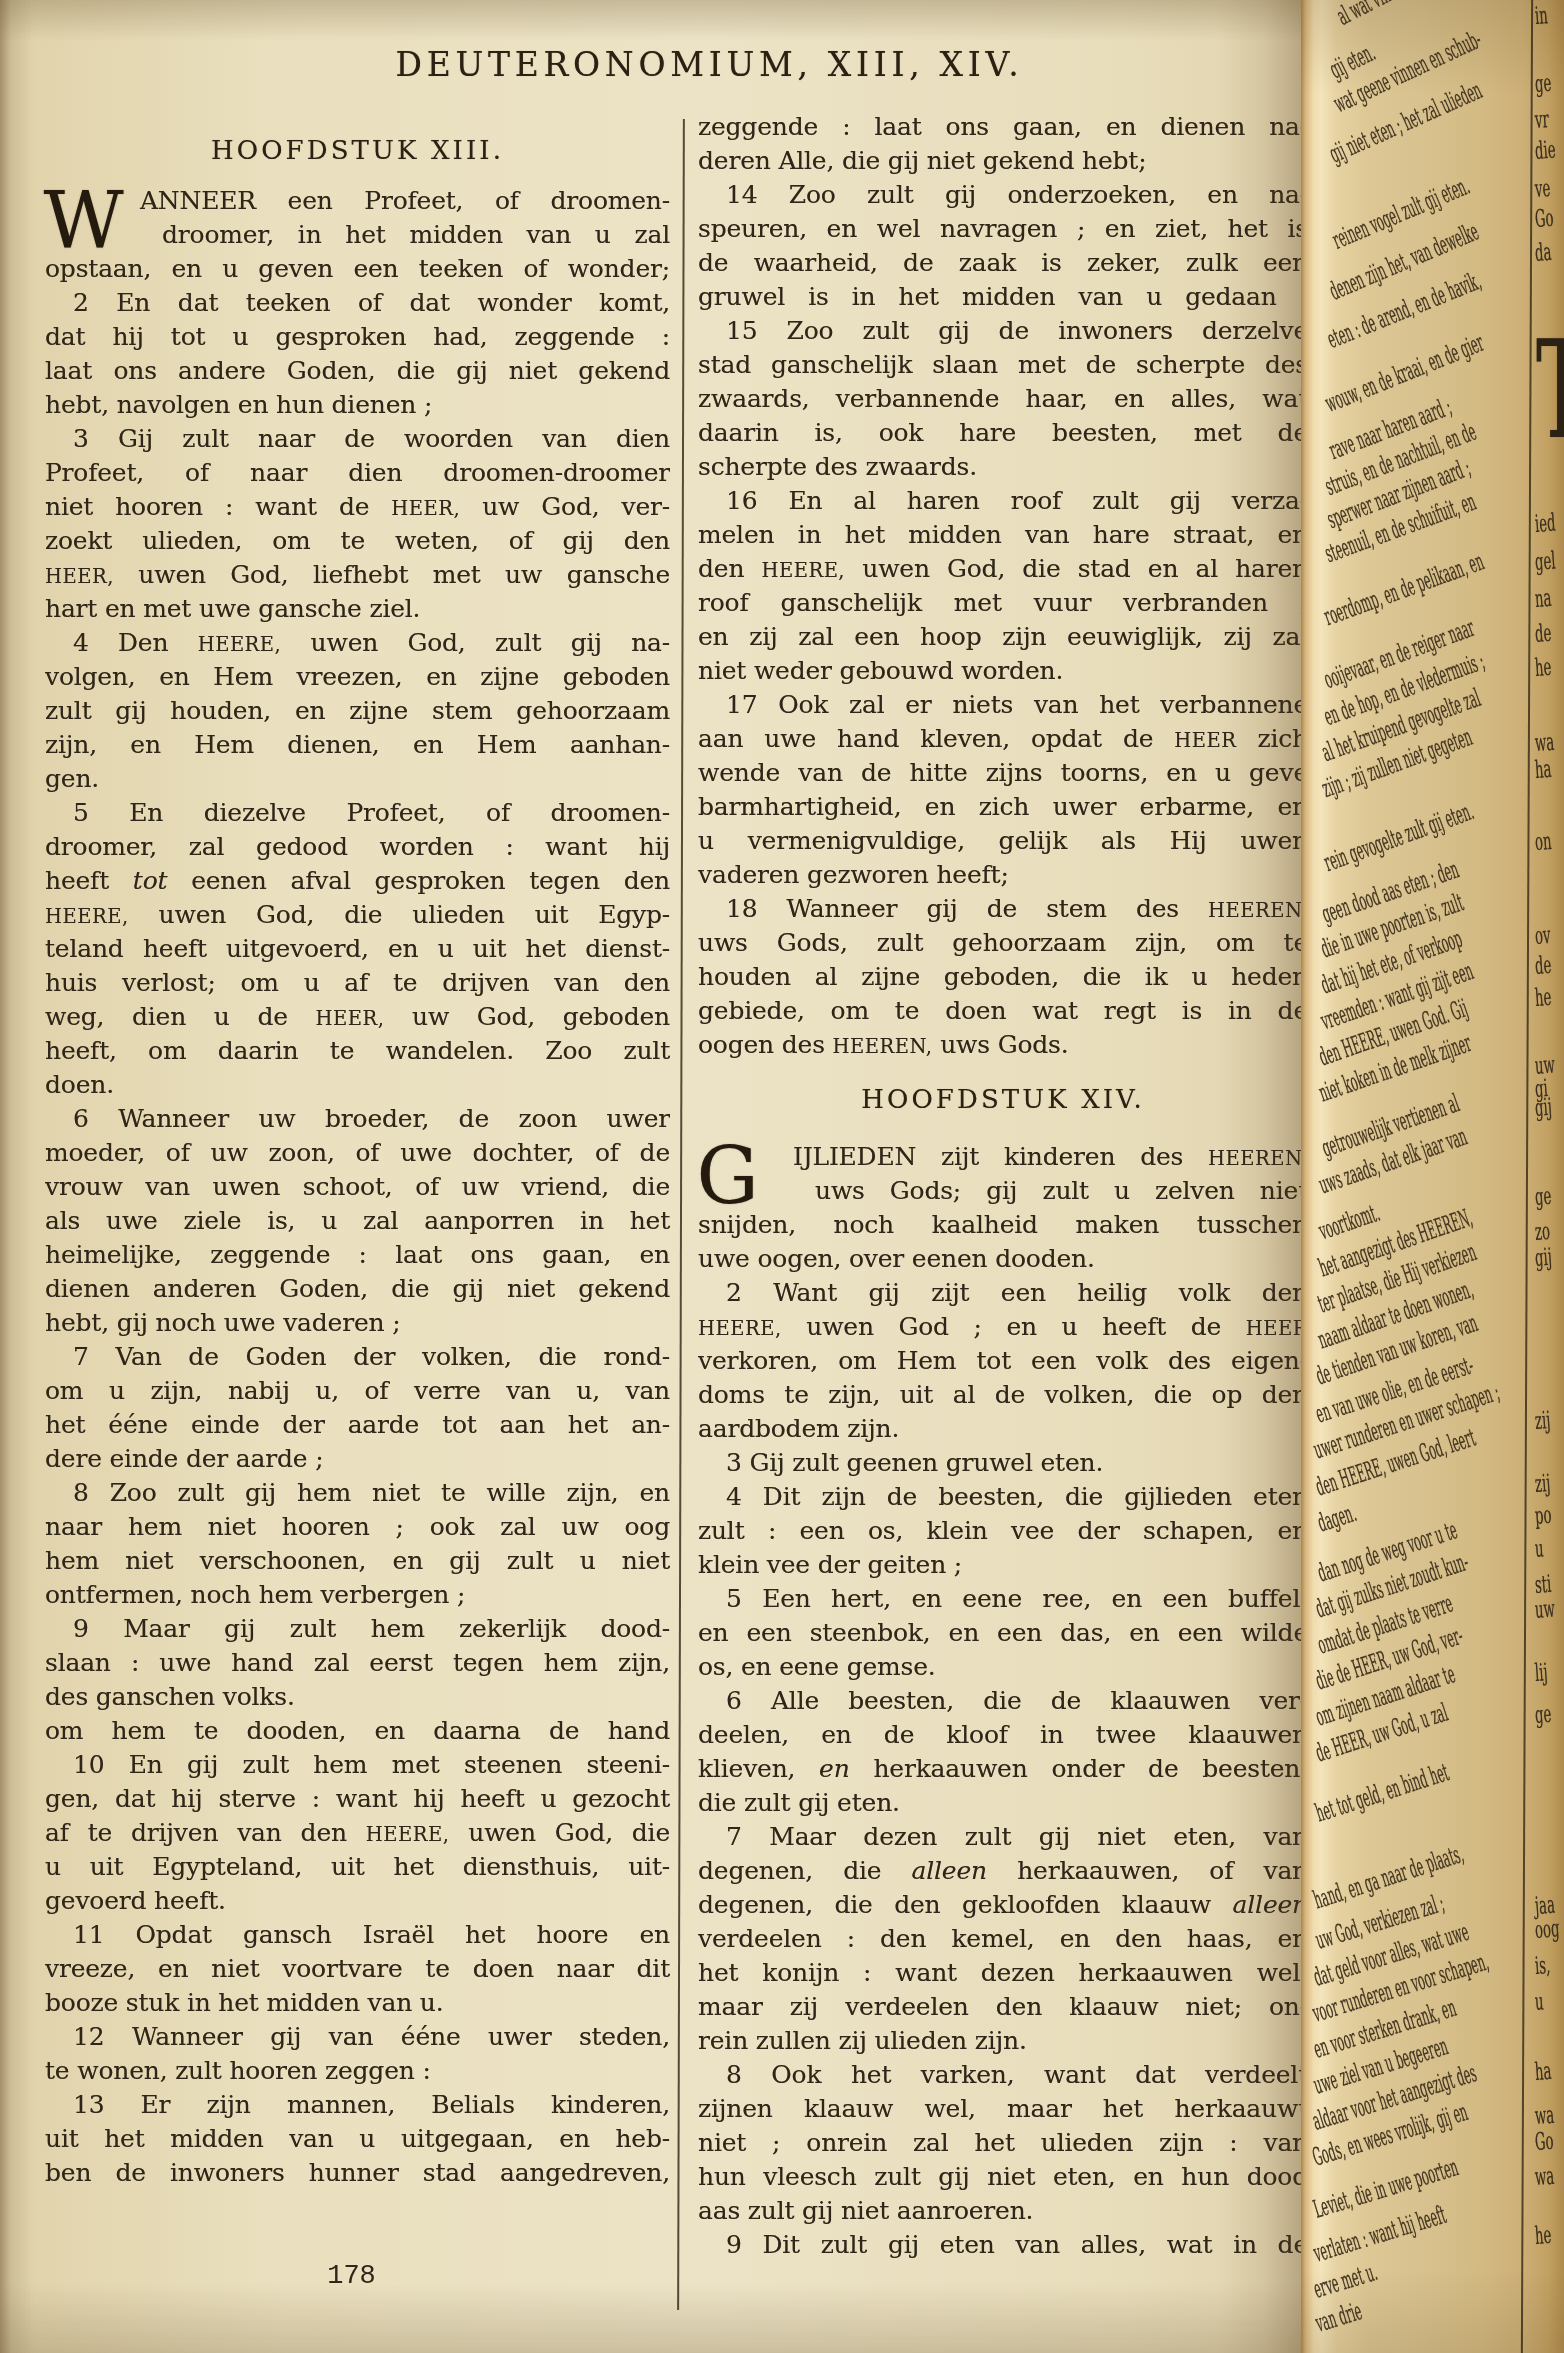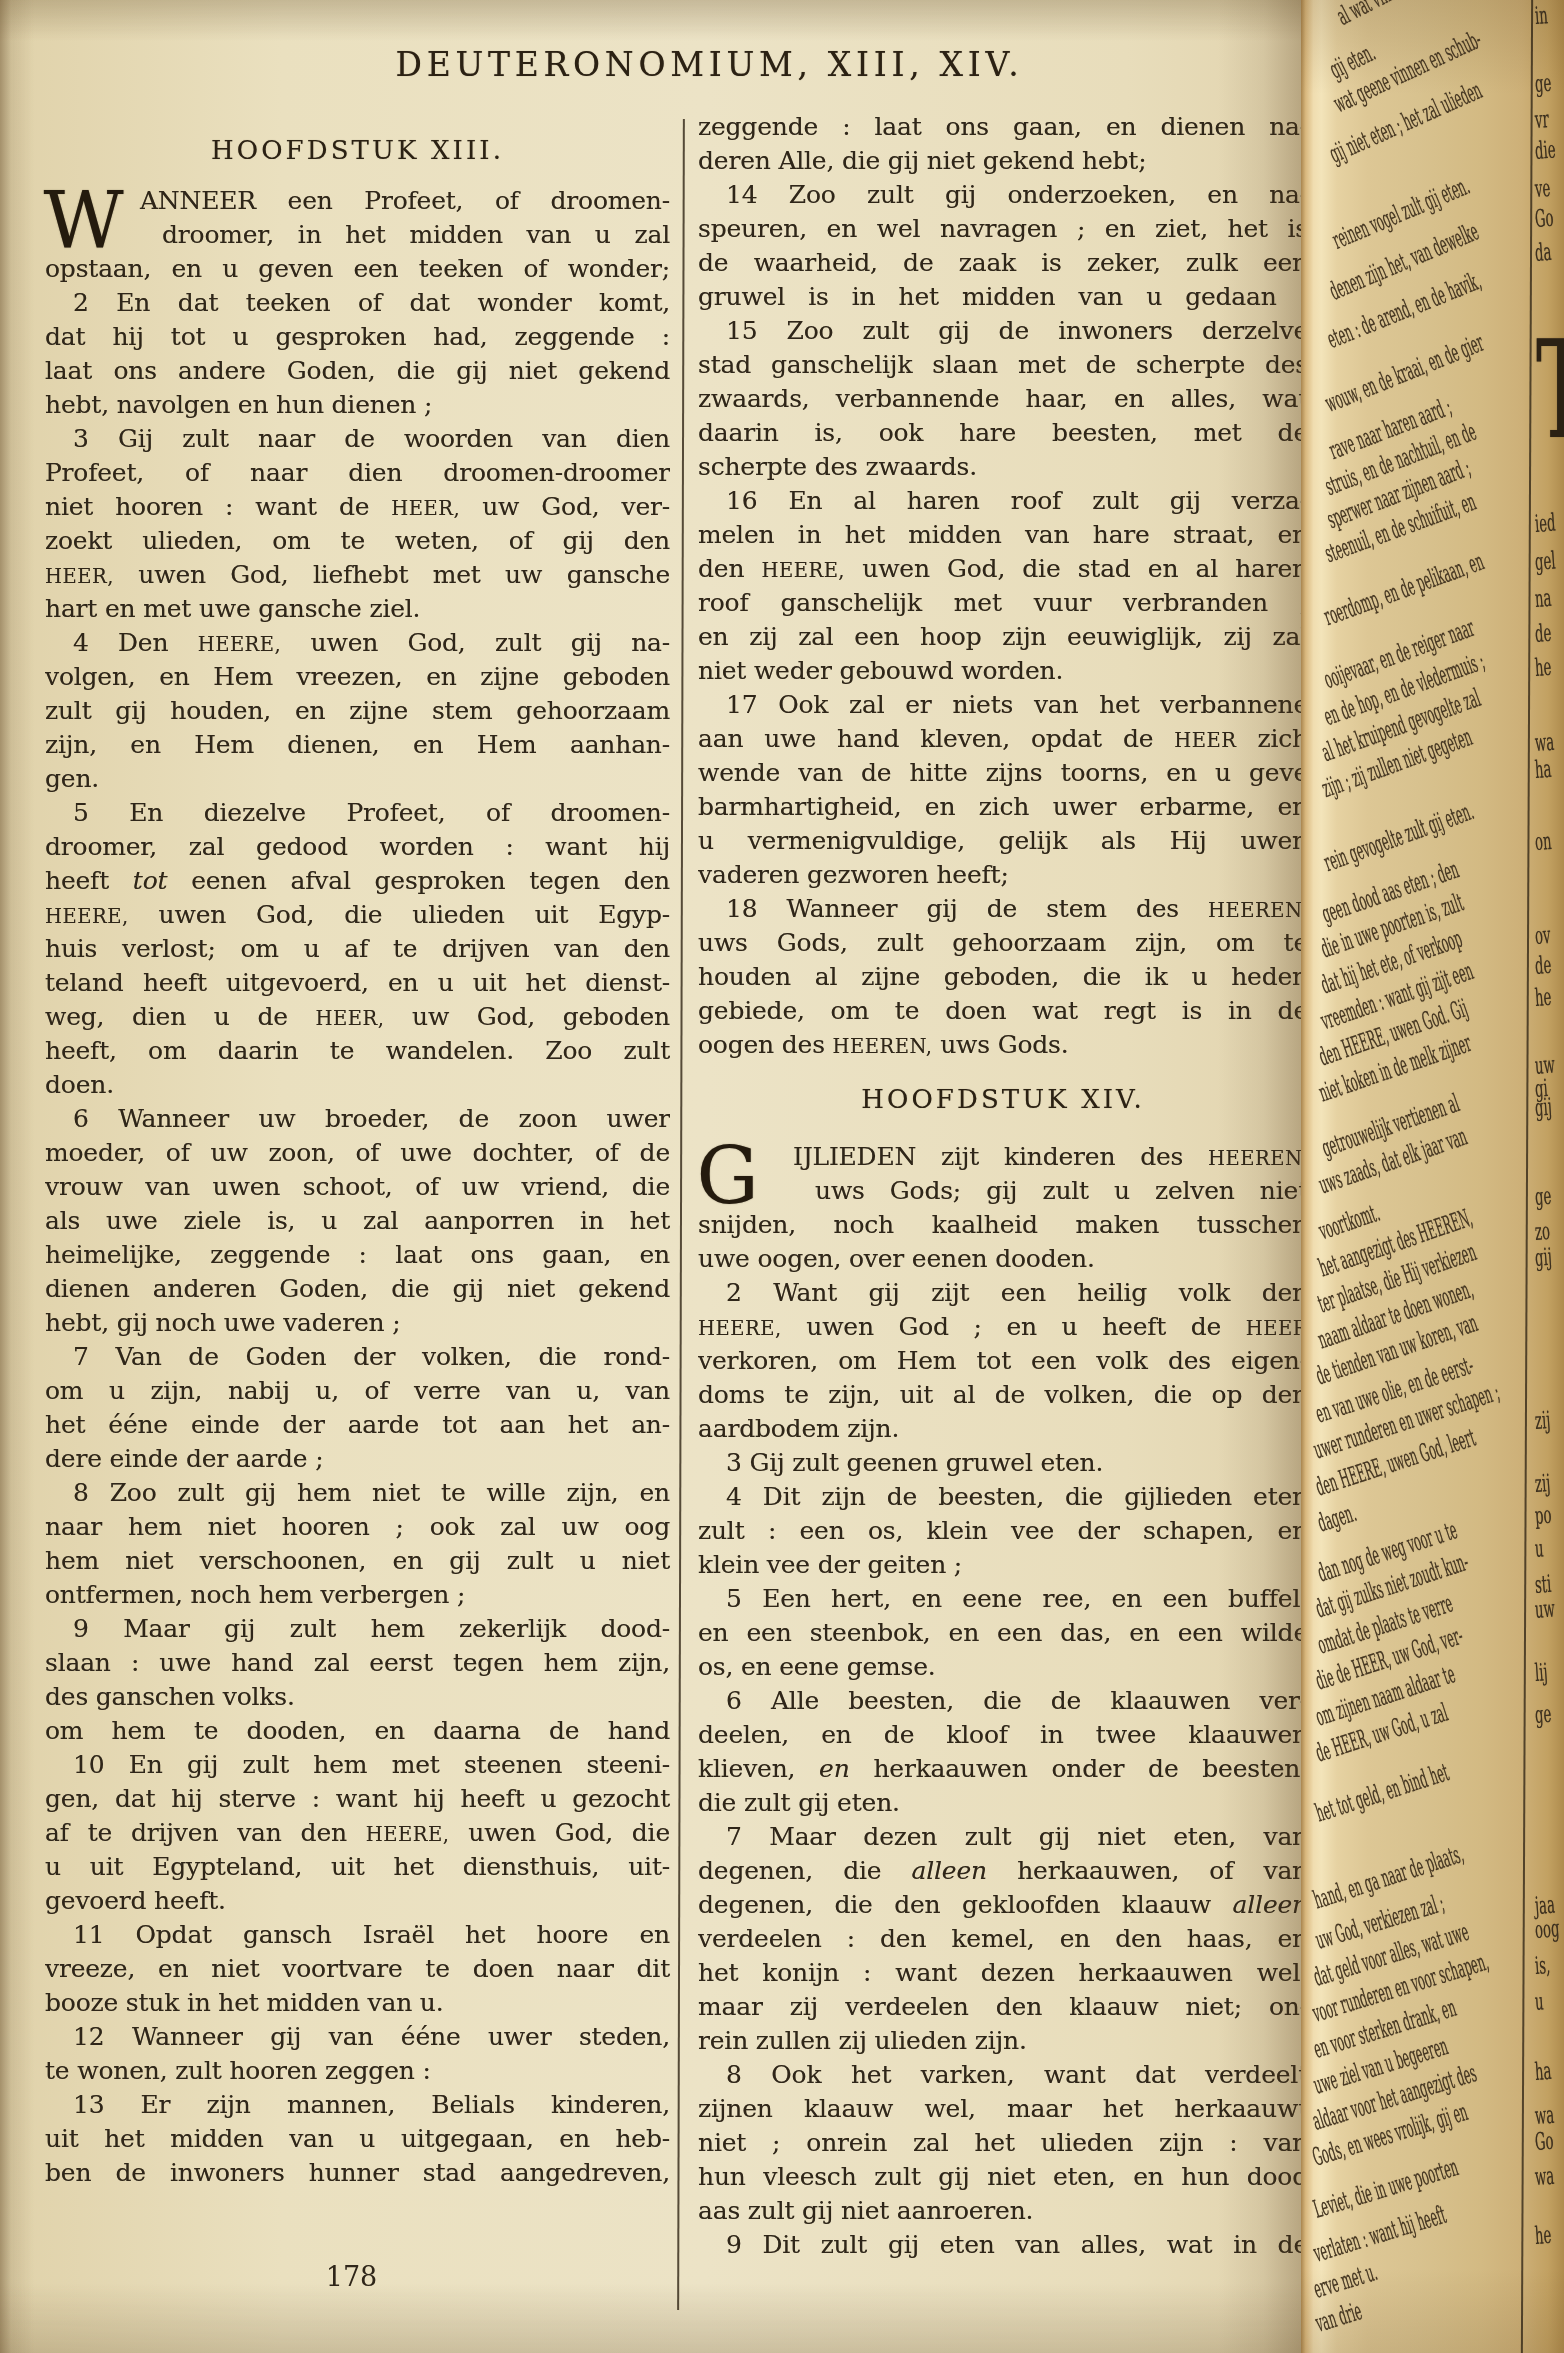--- a/index.html
+++ b/index.html
@@ -38,21 +38,21 @@
   .cappara .cap1{padding-left:95px;}
   .cappara .cap2{padding-left:117px;}
   .col-divider{
     position:absolute;left:680px;top:119px;width:2.3px;height:2191px;
     background:rgba(42,31,16,.78);transform:rotate(.15deg);
   }
   .gutter-shadow{
     position:absolute;left:1218px;top:0;width:83px;height:2354px;
     background:linear-gradient(90deg, rgba(88,62,28,0) 0%, rgba(88,62,28,.10) 55%, rgba(88,62,28,.30) 100%);
   }
-  .page-number{position:absolute;left:293px;top:2261px;width:117px;text-align:center;font-size:27px;}
+  .page-number{position:absolute;left:293px;top:2261px;width:117px;text-align:center;font-size:27px;font-family:Liberation Mono, monospace;}
   .curl{
     position:absolute;left:1301px;top:0;width:264px;height:2354px;overflow:hidden;
     background:
       linear-gradient(180deg, rgba(90,60,20,.18) 0px, rgba(90,60,20,0) 94px, rgba(90,60,20,0) 2269px, rgba(90,60,20,.15) 2354px),
       linear-gradient(90deg, #a9854e 0px, #d9b87e 4.7px, #f0ddb0 12.5px, #f3e4ba 20.3px, #e6d2a2 36px, #ddc795 67px, #d8c28f 117px, #d3ba83 180px, #cdb078 221px, #c2a162 247px, #ad8a4c 264px);
   }
   .curl-line{
     position:absolute;white-space:nowrap;font-size:25px;color:#473823;
     transform-origin:left top;text-shadow:0 0 1px rgba(71,56,35,.6);
   }
@@ -96,22 +96,22 @@
       <div class="line end">hart en met uwe gansche ziel.</div>
       <div class="line ind">4 Den <span class="sc">HEERE,</span> uwen God, zult gij na-</div>
       <div class="line">volgen, en Hem vreezen, en zijne geboden</div>
       <div class="line">zult gij houden, en zijne stem gehoorzaam</div>
       <div class="line">zijn, en Hem dienen, en Hem aanhan-</div>
       <div class="line end">gen.</div>
       <div class="line ind">5 En diezelve Profeet, of droomen-</div>
       <div class="line">droomer, zal gedood worden : want hij</div>
       <div class="line">heeft <span class="it">tot</span> eenen afval gesproken tegen den</div>
       <div class="line"><span class="sc">HEERE,</span> uwen God, die ulieden uit Egyp-</div>
+      <div class="line">teland heeft uitgevoerd, en u uit het dienst-</div>
       <div class="line">huis verlost; om u af te drijven van den</div>
-      <div class="line">teland heeft uitgevoerd, en u uit het dienst-</div>
       <div class="line">weg, dien u de <span class="sc">HEER,</span> uw God, geboden</div>
       <div class="line">heeft, om daarin te wandelen.  Zoo zult</div>
       <div class="line end">doen.</div>
       <div class="line ind">6 Wanneer uw broeder, de zoon uwer</div>
       <div class="line">moeder, of uw zoon, of uwe dochter, of de</div>
       <div class="line">vrouw van uwen schoot, of uw vriend, die</div>
       <div class="line">als uwe ziele is, u zal aanporren in het</div>
       <div class="line">heimelijke, zeggende :  laat ons gaan, en</div>
       <div class="line">dienen anderen Goden, die gij niet gekend</div>
       <div class="line end">hebt, gij noch uwe vaderen ;</div>

